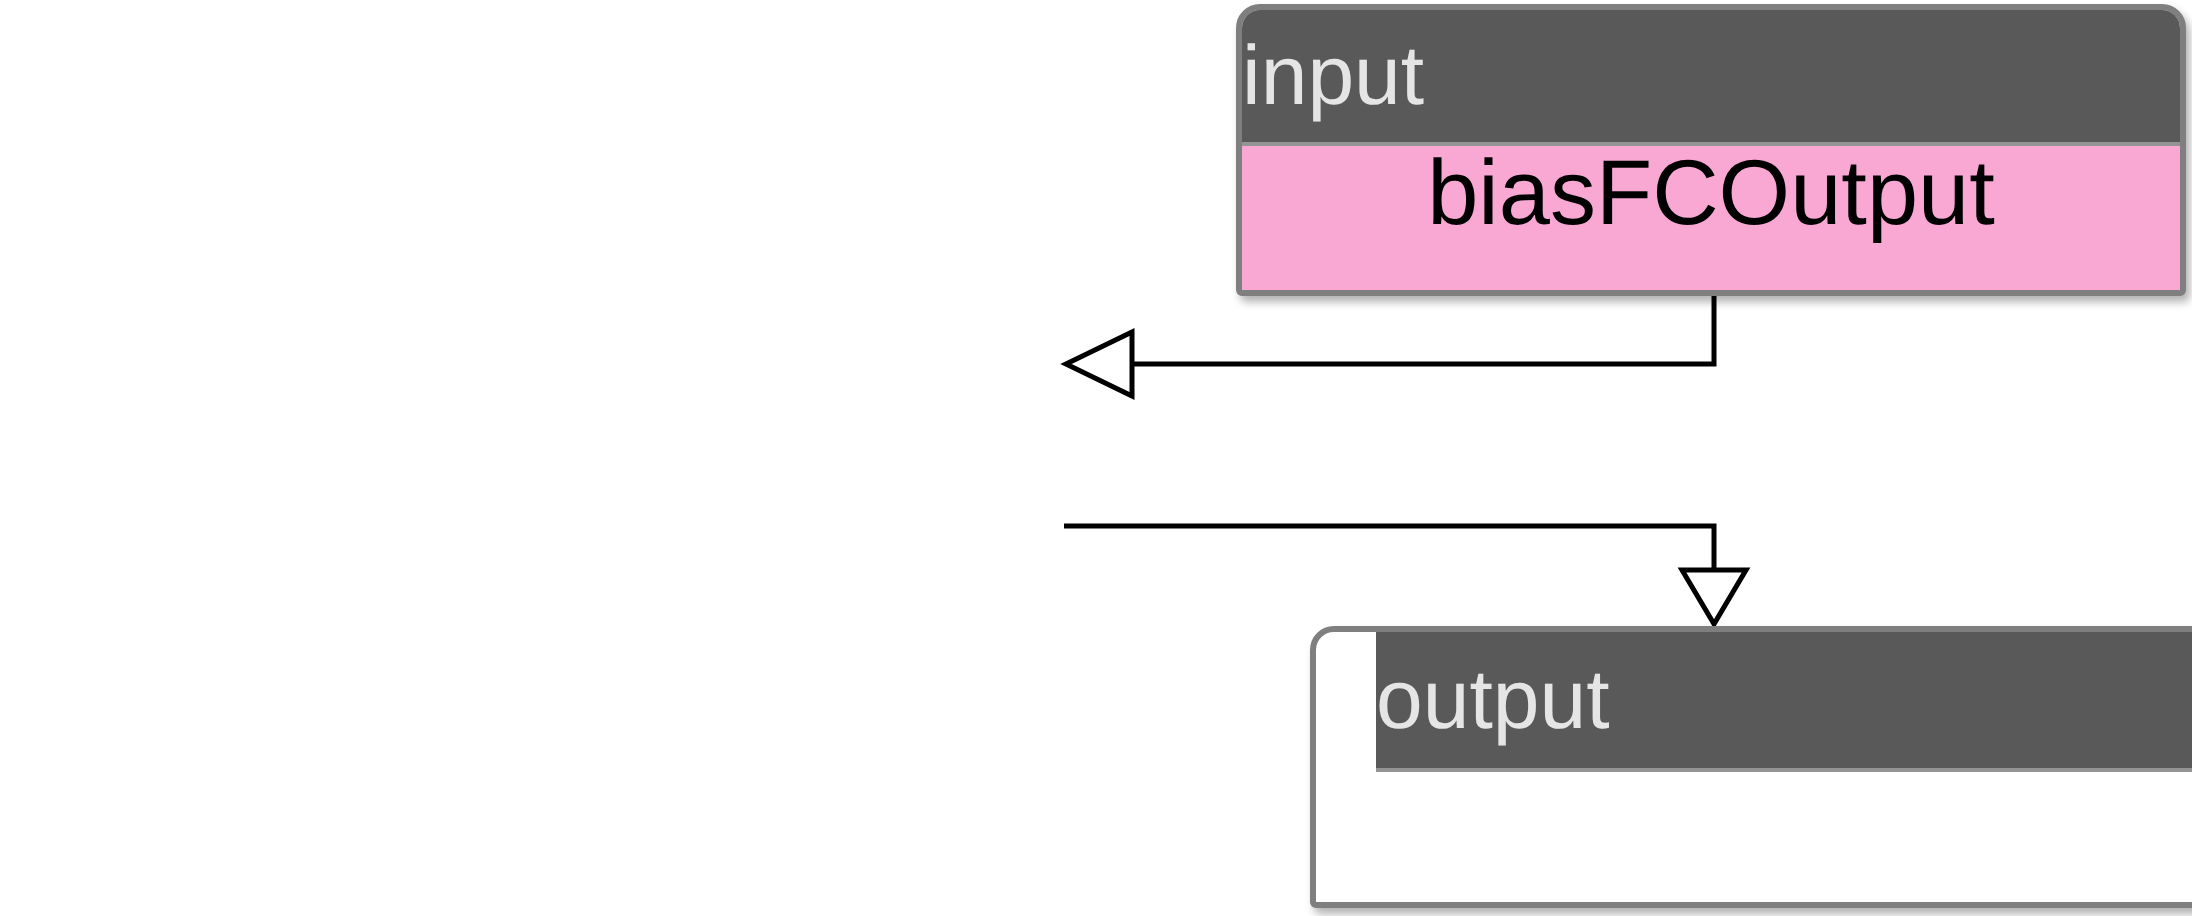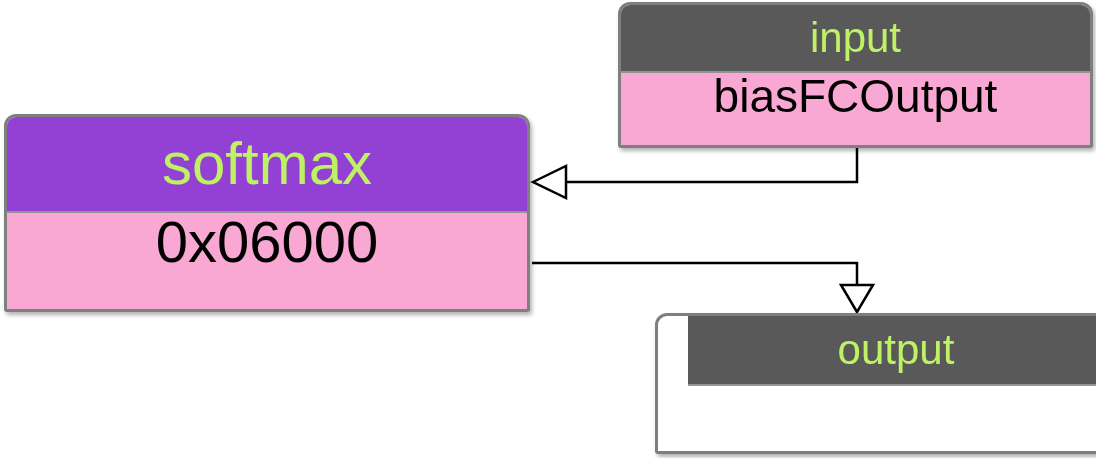--- a/index.html
+++ b/index.html
@@ -31,22 +31,21 @@
     background: #ffffff;
     box-shadow: 2px 3px 4px rgba(0,0,0,0.30);
     overflow: hidden;
     display: flex;
     flex-direction: column;
   }
   .node-header {
     flex: 0 0 auto;
     display: flex;
     align-items: center;
-    justify-content: center;
-    color: #bef264;
+    color: #e5e5e5;
     border-bottom: 2px solid #949494;
     line-height: 1;
   }
   .node-body {
     flex: 1 1 auto;
     display: flex;
     justify-content: center;
     background: #f9a8d4;
     color: #000000;
     line-height: 1;
@@ -85,28 +84,20 @@
 
   <svg class="connectors" viewBox="0 0 1096 458" xmlns="http://www.w3.org/2000/svg">
 
     <path class="edge-line" d="M 857 147 L 857 182 L 566 182"></path>
     <polygon class="edge-head" points="533,182 566,166 566,198"></polygon>
 
     <path class="edge-line" d="M 532 263 L 857 263 L 857 286"></path>
     <polygon class="edge-head" points="857,312 841,285 873,285"></polygon>
   </svg>
 
-  <div class="node node-softmax">
-    <div class="node-header" style="background: rgb(147, 64, 212);">
-      <span>softmax</span>
-    </div>
-    <div class="node-body">
-      <span>0x06000</span>
-    </div>
-  </div>
 
   <div class="node node-input">
     <div class="node-header" style="background: rgb(89, 89, 89);">
       <span>input</span>
     </div>
     <div class="node-body">
       <span>biasFCOutput</span>
     </div>
   </div>
 

